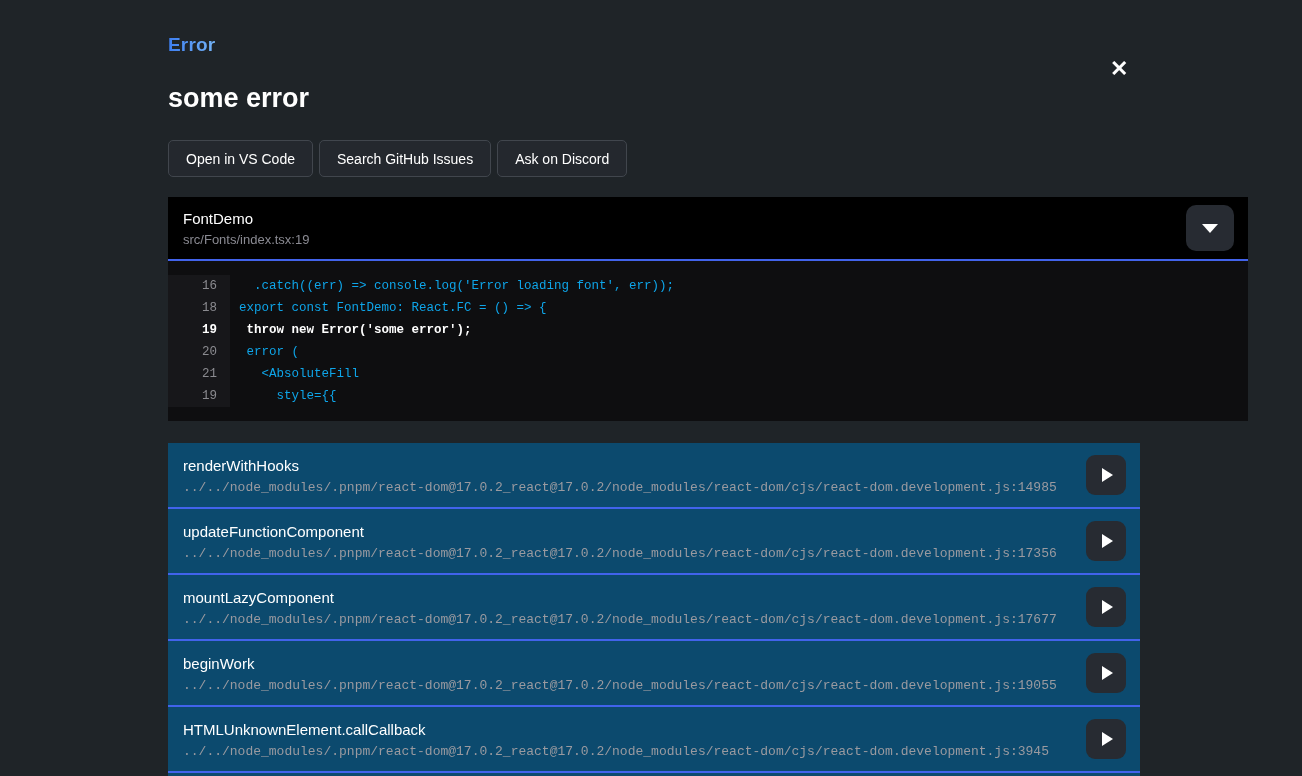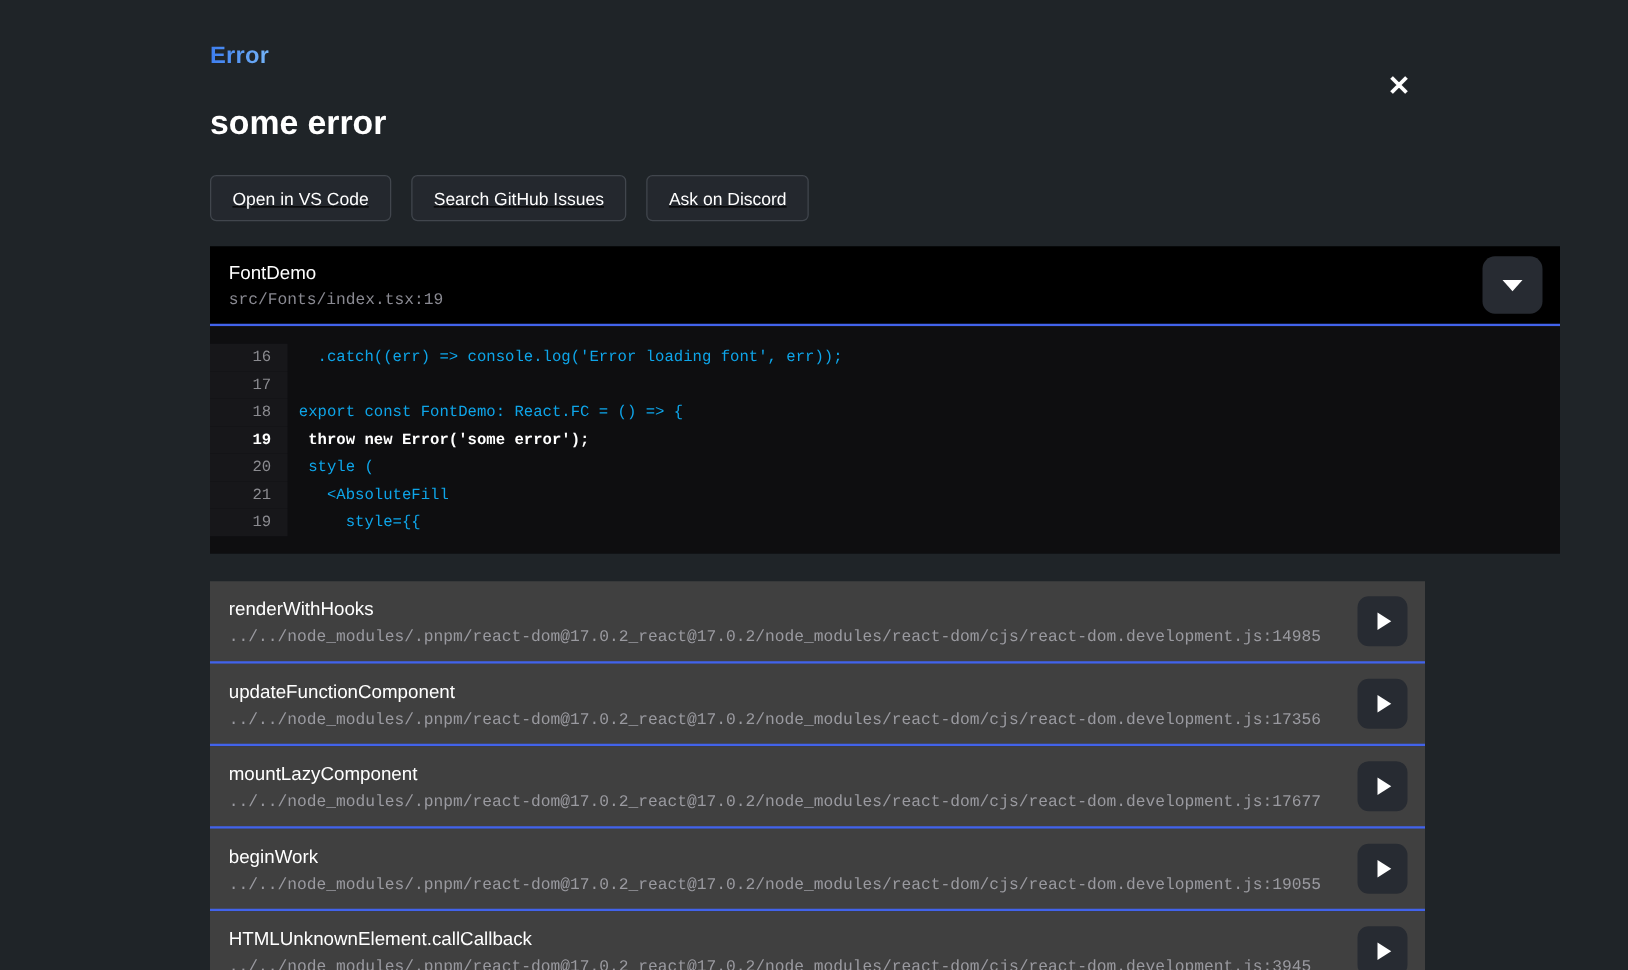--- a/index.html
+++ b/index.html
@@ -19,42 +19,42 @@
     background:linear-gradient(90deg,#3d7ef0,#74b3f7);
     -webkit-background-clip:text; background-clip:text;
     color:transparent;
     display:inline-block;
   }
   .error-message {
     margin-top:27px;
     font-size:27px; font-weight:700; color:#ffffff;
   }
 
-  .actions { margin-top:26px; display:flex; gap:16px;text-decoration:underline; }
+  .actions { margin-top:26px; display:flex; gap:6px; }
   .action-btn {
     height:37px; padding:0 17px;
     font-family:"Liberation Sans",sans-serif;
     font-size:14px; color:#ffffff;
     background:#24282e;
     border:1px solid #41464d;
     border-radius:5px;
     cursor:pointer;
   }
 
   .code-frame { margin-top:20px; width:1080px; }
   .code-header {
     background:#000000; height:64px;
     display:flex; align-items:center; justify-content:space-between;
     padding:0 14px 0 15px;
     border-bottom:2px solid #4263eb;
   }
   .code-title { font-size:15px; color:#ffffff; }
   .code-location {
     margin-top:5px;
-    font-family:Liberation Mono, monospace;
+    font-family:Liberation Sans, sans-serif;
     font-size:13px; color:#8a8a92;
   }
   .dropdown-btn {
     width:48px; height:46px;
     background:#272b32; border:none; border-radius:10px;
     display:flex; align-items:center; justify-content:center;
     cursor:pointer;
   }
   .tri-down {
     width:0; height:0;
@@ -74,21 +74,21 @@
   }
   .codecell {
     flex:1; color:#0ea5e9; white-space:pre; padding-left:9px; overflow:hidden;
   }
   .code-row.highlighted .gutter,
   .code-row.highlighted .codecell { color:#ffffff; font-weight:700; }
 
   .stack-list { margin-top:22px; }
   .stack-frame {
     position:relative;
-    background:#404040; height:66px;
+    background:#0c4a6e; height:66px;
     border-bottom:2px solid #4263eb;
     padding:14px 70px 0 15px;
   }
   .stack-fn { font-size:15px; color:#ffffff; }
   .stack-src {
     margin-top:6px;
     font-family:"Liberation Mono",monospace;
     font-size:13px; color:#9a9aa0;
     white-space:nowrap; overflow:hidden;
   }
@@ -140,34 +140,30 @@
       <button class="dropdown-btn">
         <span class="tri-down"></span>
       </button>
     </div>
     <div class="code-body">
       <div class="code-row">
         <div class="gutter">16</div>
         <div class="codecell">  .catch((err) =&gt; console.log('Error loading font', err));</div>
       </div>
       <div class="code-row">
-        <div class="gutter">17</div>
-        <div class="codecell"></div>
-      </div>
-      <div class="code-row">
         <div class="gutter">18</div>
         <div class="codecell">export const FontDemo: React.FC = () =&gt; {</div>
       </div>
       <div class="code-row highlighted">
         <div class="gutter">19</div>
         <div class="codecell"> throw new Error('some error');</div>
       </div>
       <div class="code-row">
         <div class="gutter">20</div>
-        <div class="codecell"> style (</div>
+        <div class="codecell"> error (</div>
       </div>
       <div class="code-row">
         <div class="gutter">21</div>
         <div class="codecell">   &lt;AbsoluteFill</div>
       </div>
       <div class="code-row">
         <div class="gutter">19</div>
         <div class="codecell">     style={{</div>
       </div>
     </div>

